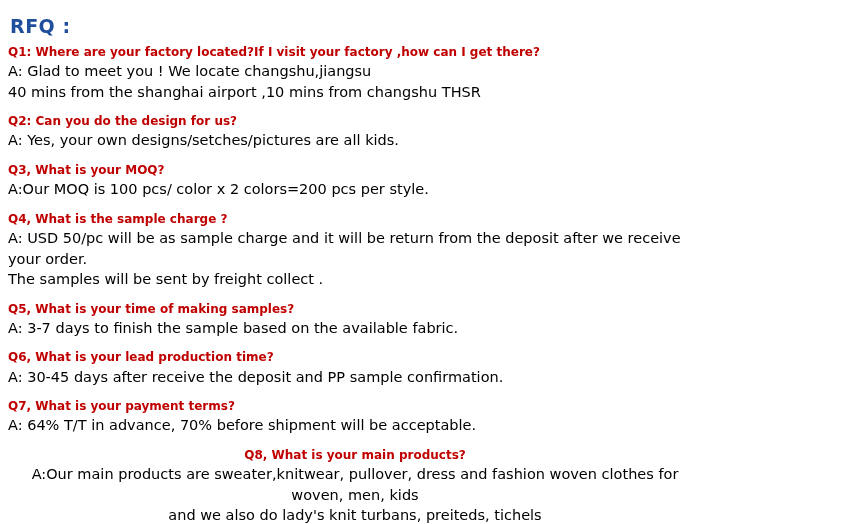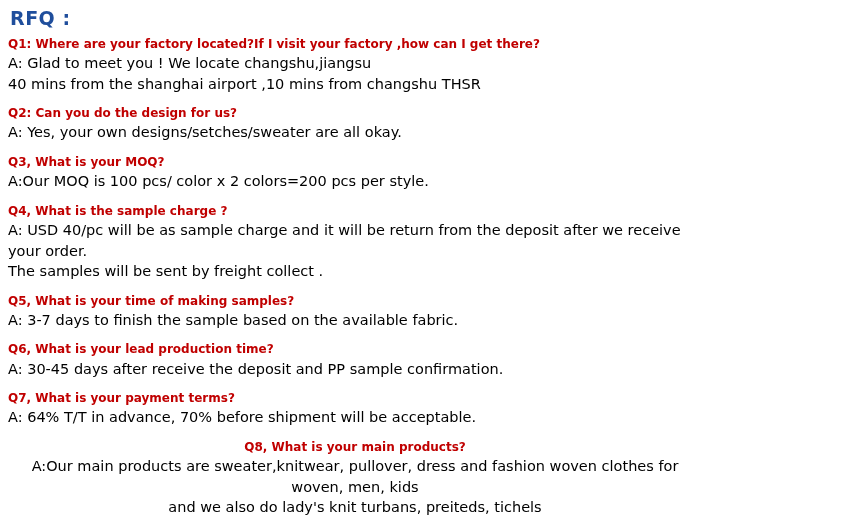--- a/index.html
+++ b/index.html
@@ -11,21 +11,21 @@
     height: 524px;
     background: #ffffff;
     font-family: "DejaVu Sans", sans-serif;
     overflow: hidden;
   }
   .page {
     position: relative;
     width: 710px;
     height: 524px;
     box-sizing: border-box;
-    padding: 6px 8px 0 8px;
+    padding: 14px 8px 0 8px;
     border-radius: 13px;
   }
   .doc-title {
     color: #1f4e9c;
     font-weight: bold;
     font-size: 19px;
     letter-spacing: 0.5px;
     margin: 2px 0 7px 2px;
     line-height: 1.1;
   }
@@ -65,35 +65,35 @@
     <p class="question">Q1: Where are your factory located?If I visit your factory ,how can I get there?</p>
     <p class="answer">
       <span class="answer-line">A: Glad to meet you ! We locate changshu,jiangsu</span>
       <span class="answer-line">40 mins from the shanghai airport ,10 mins from changshu THSR</span>
     </p>
   </div>
 
   <div class="qa-block">
     <p class="question">Q2: Can you do the design for us?</p>
     <p class="answer">
-      <span class="answer-line">A: Yes, your own designs/setches/sweater are all okay.</span>
+      <span class="answer-line">A: Yes, your own designs/setches/pictures are all kids.</span>
     </p>
   </div>
 
   <div class="qa-block">
     <p class="question">Q3, What is your MOQ?</p>
     <p class="answer">
       <span class="answer-line">A:Our MOQ is 100 pcs/ color x 2 colors=200 pcs per style.</span>
     </p>
   </div>
 
   <div class="qa-block">
     <p class="question">Q4, What is the sample charge ?</p>
     <p class="answer">
-      <span class="answer-line">A: USD 40/pc will be as sample charge and it will be return from the deposit after we receive your order.</span>
+      <span class="answer-line">A: USD 50/pc will be as sample charge and it will be return from the deposit after we receive your order.</span>
       <span class="answer-line">The samples will be sent by freight collect .</span>
     </p>
   </div>
 
   <div class="qa-block">
     <p class="question">Q5, What is your time of making samples?</p>
     <p class="answer">
       <span class="answer-line">A: 3-7 days to finish the sample based on the available fabric.</span>
     </p>
   </div>

